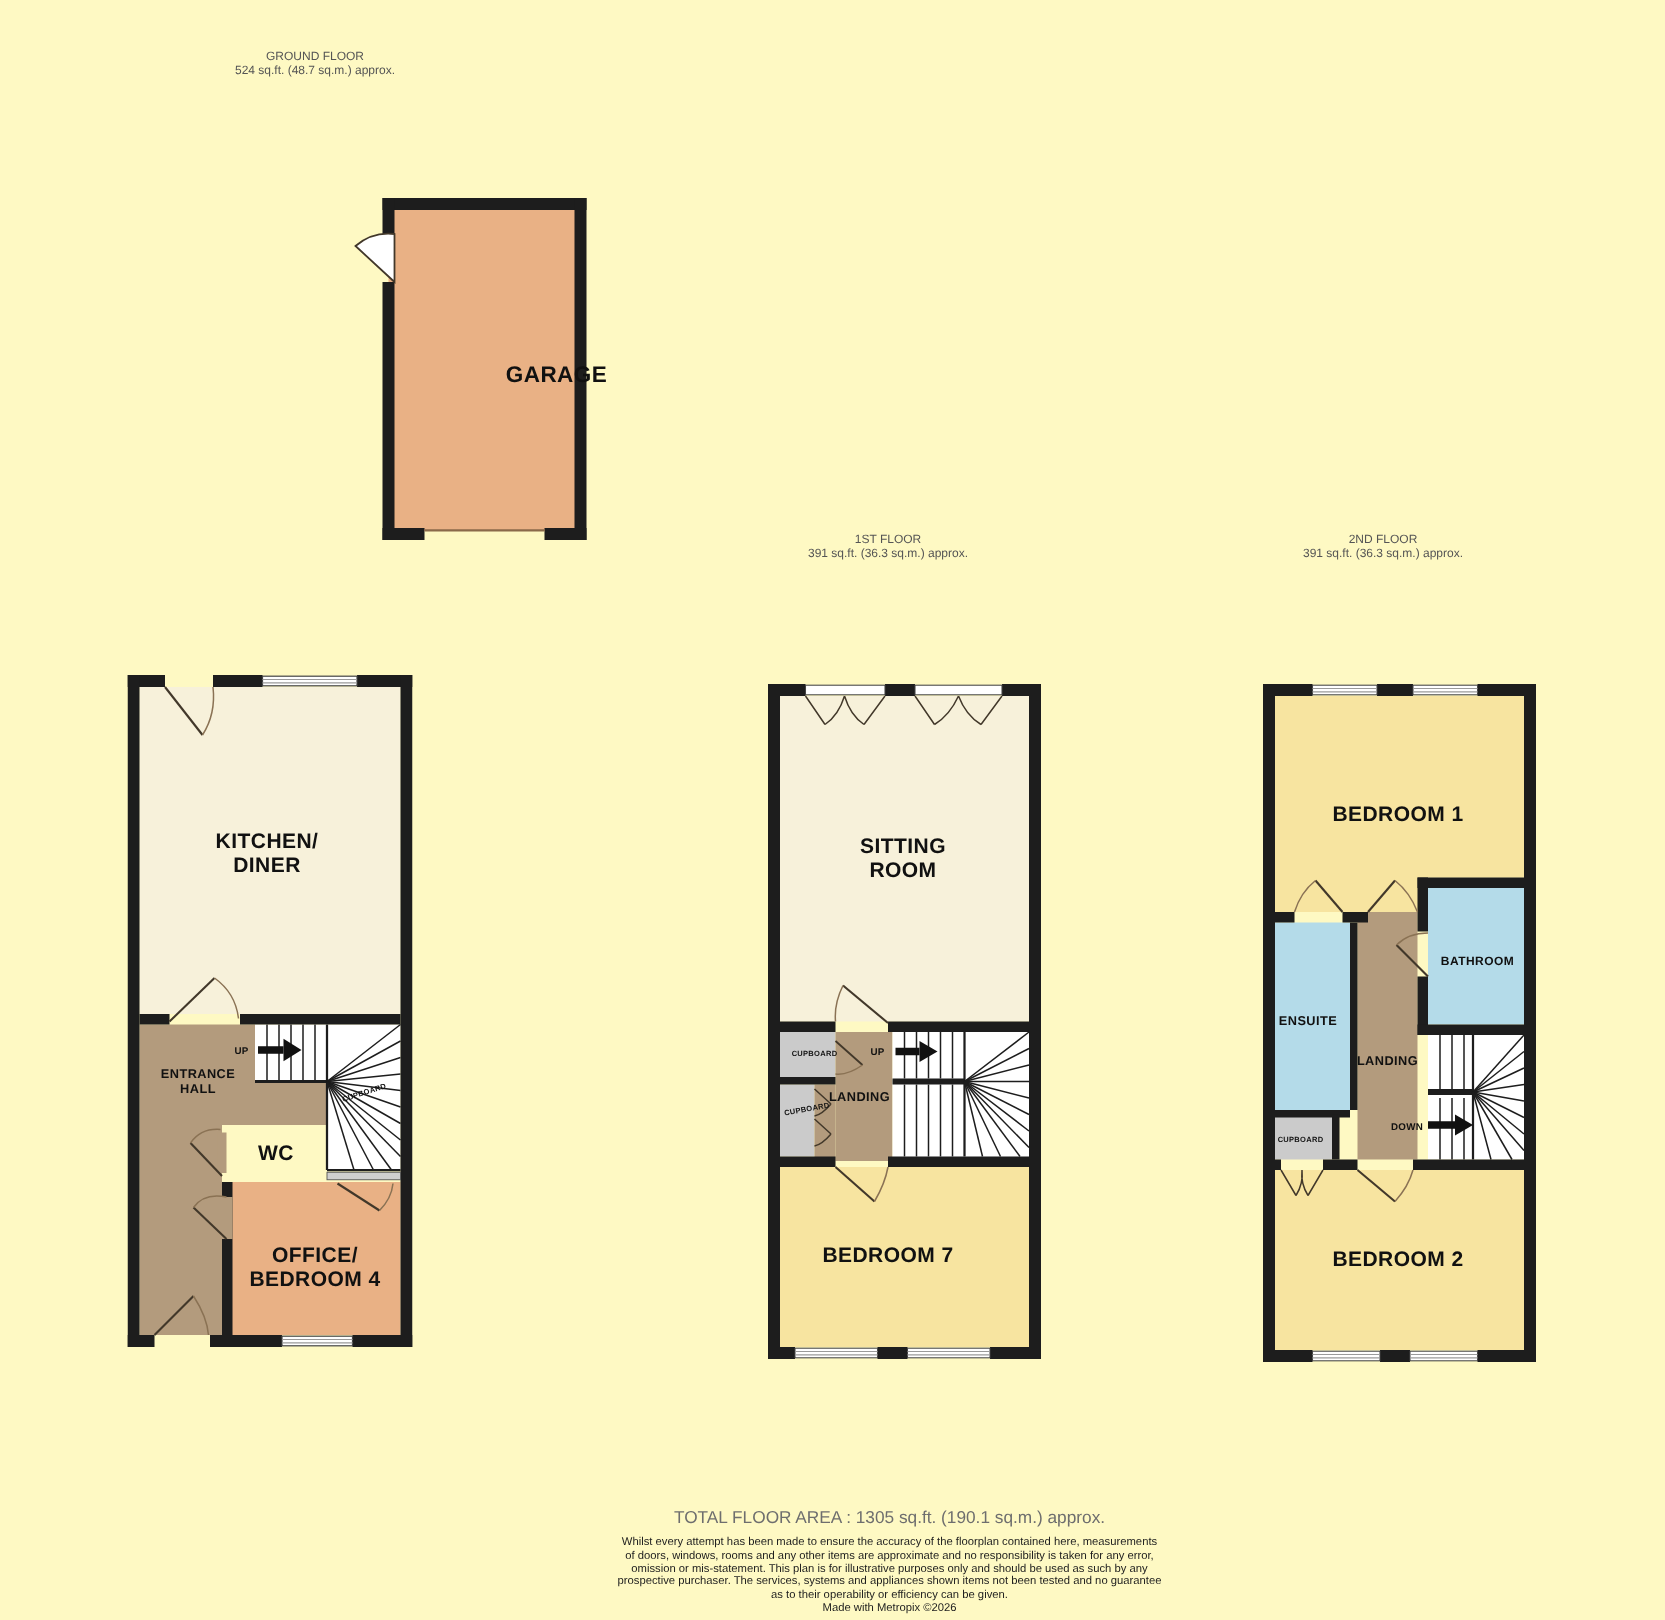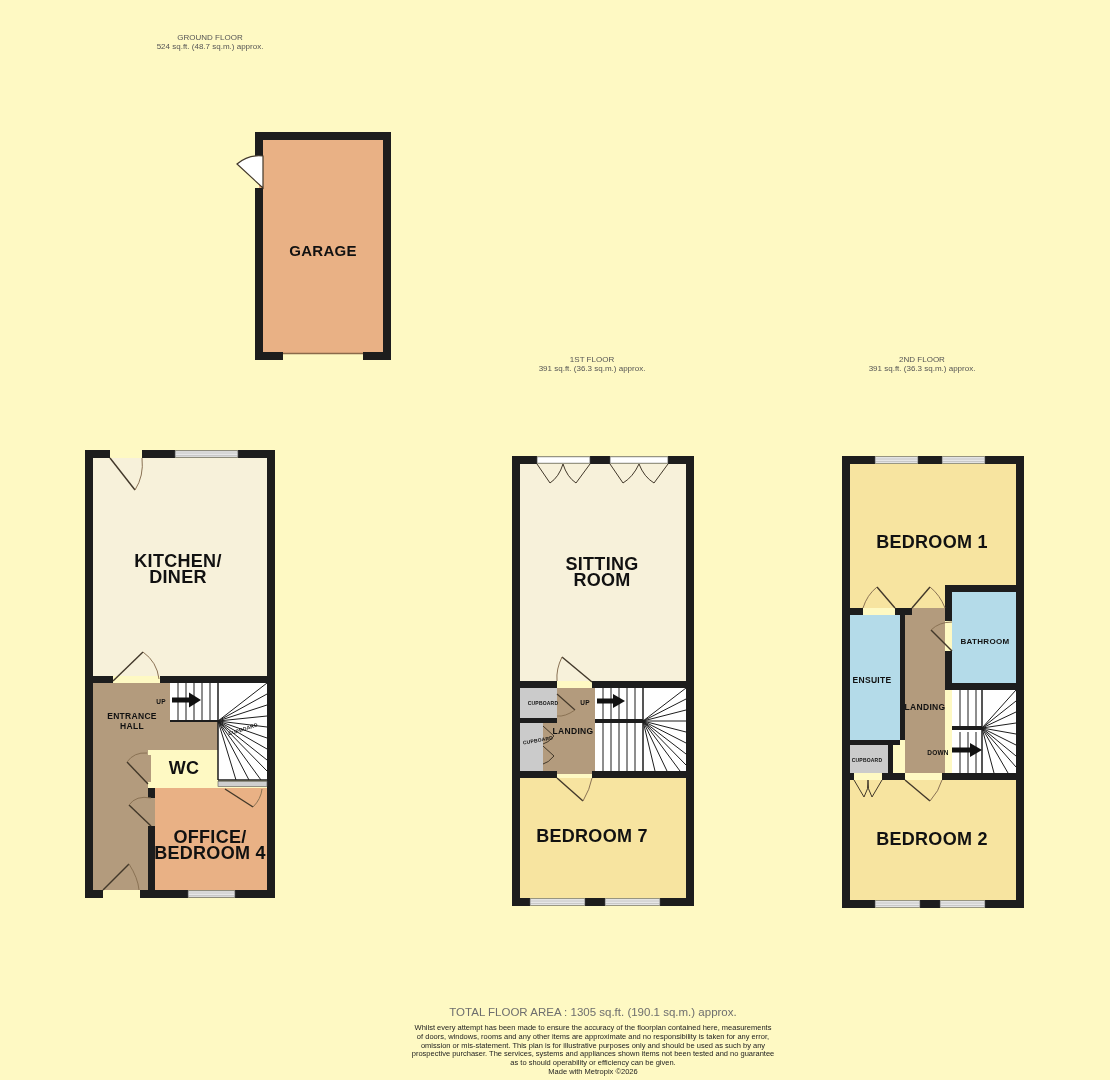--- a/index.html
+++ b/index.html
@@ -3,22 +3,22 @@
 <meta charset="utf-8">
 <style>
   html,body{margin:0;padding:0;background:#fff;}
   .canvas{position:relative;width:1110px;height:1080px;background:#fef9c3;overflow:hidden;
           font-family:"Liberation Sans", sans-serif;}
   svg{position:absolute;display:block;}
   .floor-label{position:absolute;transform:translateX(-50%);text-align:center;color:#555;
                font-size:8px;line-height:8.5px;white-space:nowrap;}
   .rl{position:absolute;transform:translate(-50%,-50%);font-weight:700;color:#111;
       text-align:center;white-space:pre-line;letter-spacing:.3px;}
-  .lg{font-size:18px;line-height:15.5px;}
-  .xl{font-size:15px;}
+  .lg{font-size:14px;line-height:15.5px;}
+  .xl{font-size:15px;margin-left:48px;}
   .md{font-size:8.5px;line-height:9.5px;}
   .md2{font-size:8px;line-height:9px;}
   .sm{font-size:6.5px;letter-spacing:.2px;}
   .xs{font-size:5px;letter-spacing:.2px;}
   .rot18{transform:translate(-50%,-50%) rotate(-18deg);}
   .rot10{transform:translate(-50%,-50%) rotate(-10deg);}
   .footer-total{position:absolute;left:593px;transform:translateX(-50%);top:1006px;
                 font-size:11.5px;color:#6e6e6e;white-space:nowrap;}
   .disc{position:absolute;left:593px;transform:translateX(-50%);font-size:7.5px;
         line-height:8.8px;color:#1d1d1d;white-space:nowrap;text-align:center;}
@@ -320,16 +320,16 @@
   <div class="rl md2" style="left:985px;top:641px;">BATHROOM</div>
   <div class="rl xs" style="left:867px;top:760px;">CUPBOARD</div>
   <div class="rl sm" style="left:938px;top:752px;">DOWN</div>
   <div class="rl lg" style="left:932px;top:840px;">BEDROOM 2</div>
 
   <div class="footer-total">TOTAL FLOOR AREA : 1305 sq.ft. (190.1 sq.m.) approx.</div>
   <div class="disc" style="top:1024px;">Whilst every attempt has been made to ensure the accuracy of the floorplan contained here, measurements</div>
   <div class="disc" style="top:1032.8px;">of doors, windows, rooms and any other items are approximate and no responsibility is taken for any error,</div>
   <div class="disc" style="top:1041.6px;">omission or mis-statement. This plan is for illustrative purposes only and should be used as such by any</div>
   <div class="disc" style="top:1050.4px;">prospective purchaser. The services, systems and appliances shown items not been tested and no guarantee</div>
-  <div class="disc" style="top:1059.2px;">as to should operability or efficiency can be given.</div>
+  <div class="disc" style="top:1059.2px;">as to their operability or efficiency can be given.</div>
   <div class="disc" style="top:1068px;">Made with Metropix ©2026</div>
 
 </div>
 
 </body></html>

